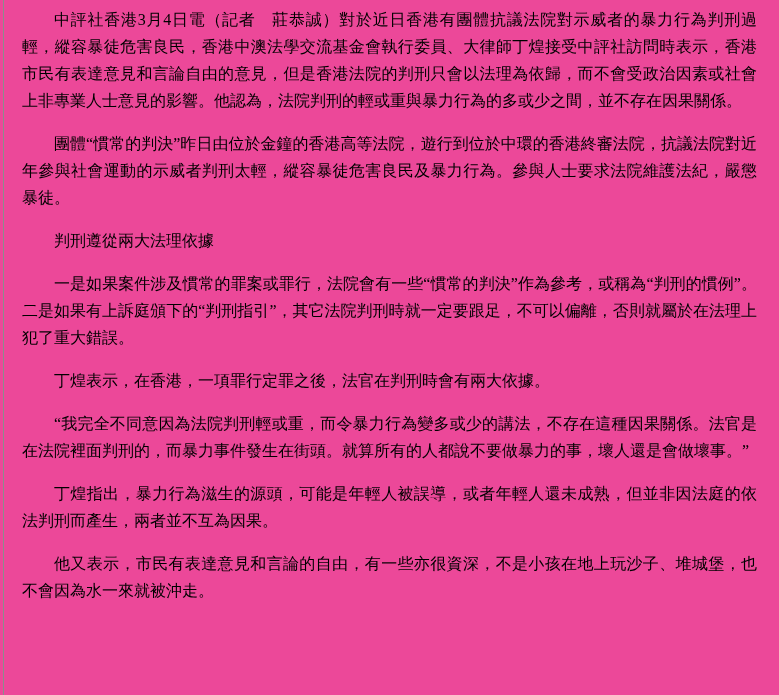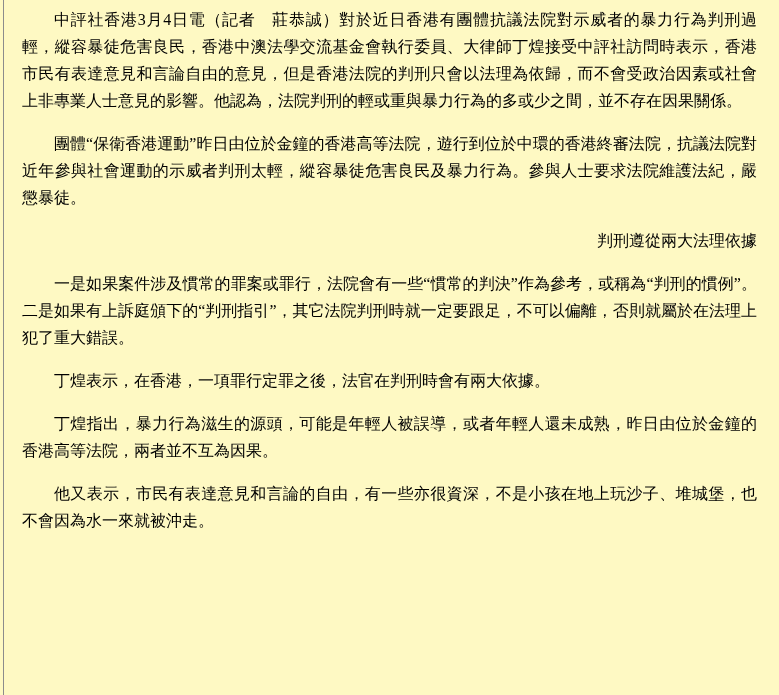--- a/index.html
+++ b/index.html
@@ -4,21 +4,21 @@
 <style>
   html, body {
     margin: 0;
     padding: 0;
     background: #ffffff;
   }
   .page {
     position: relative;
     width: 779px;
     height: 695px;
-    background: #fef9c3;
+    background: #ec4899;
     overflow: hidden;
   }
   .left-rule {
     position: absolute;
     left: 3px;
     top: 0;
     width: 1px;
     height: 695px;
     background: #8c8c8c;
   }
@@ -32,30 +32,31 @@
     font-size: 16px;
     line-height: 27px;
   }
   .content p {
     margin: 0 0 16px 0;
     text-indent: 2em;
     text-align: justify;
     word-break: break-all;
   }
   .content p.subheading {
-    text-align: right;
+    text-align: left;
   }
 </style>
 </head>
 <body>
 
 <div class="page">
   <div class="left-rule"></div>
   <div class="content" id="article">
       <p class="para">中評社香港3月4日電（記者　莊恭誠）對於近日香港有團體抗議法院對示威者的暴力行為判刑過輕，縱容暴徒危害良民，香港中澳法學交流基金會執行委員、大律師丁煌接受中評社訪問時表示，香港市民有表達意見和言論自由的意見，但是香港法院的判刑只會以法理為依歸，而不會受政治因素或社會上非專業人士意見的影響。他認為，法院判刑的輕或重與暴力行為的多或少之間，並不存在因果關係。</p>
-      <p class="para">團體“保衛香港運動”昨日由位於金鐘的香港高等法院，遊行到位於中環的香港終審法院，抗議法院對近年參與社會運動的示威者判刑太輕，縱容暴徒危害良民及暴力行為。參與人士要求法院維護法紀，嚴懲暴徒。</p>
+      <p class="para">團體“慣常的判決”昨日由位於金鐘的香港高等法院，遊行到位於中環的香港終審法院，抗議法院對近年參與社會運動的示威者判刑太輕，縱容暴徒危害良民及暴力行為。參與人士要求法院維護法紀，嚴懲暴徒。</p>
       <p class="subheading">判刑遵從兩大法理依據</p>
       <p class="para">一是如果案件涉及慣常的罪案或罪行，法院會有一些“慣常的判決”作為參考，或稱為“判刑的慣例”。二是如果有上訴庭頒下的“判刑指引”，其它法院判刑時就一定要跟足，不可以偏離，否則就屬於在法理上犯了重大錯誤。</p>
       <p class="para">丁煌表示，在香港，一項罪行定罪之後，法官在判刑時會有兩大依據。</p>
-      <p class="para">丁煌指出，暴力行為滋生的源頭，可能是年輕人被誤導，或者年輕人還未成熟，昨日由位於金鐘的香港高等法院，兩者並不互為因果。</p>
+      <p class="para">“我完全不同意因為法院判刑輕或重，而令暴力行為變多或少的講法，不存在這種因果關係。法官是在法院裡面判刑的，而暴力事件發生在街頭。就算所有的人都說不要做暴力的事，壞人還是會做壞事。”</p>
+      <p class="para">丁煌指出，暴力行為滋生的源頭，可能是年輕人被誤導，或者年輕人還未成熟，但並非因法庭的依法判刑而產生，兩者並不互為因果。</p>
       <p class="para">他又表示，市民有表達意見和言論的自由，有一些亦很資深，不是小孩在地上玩沙子、堆城堡，也不會因為水一來就被沖走。</p>
     </div>
 </div>
 
 </body></html>

